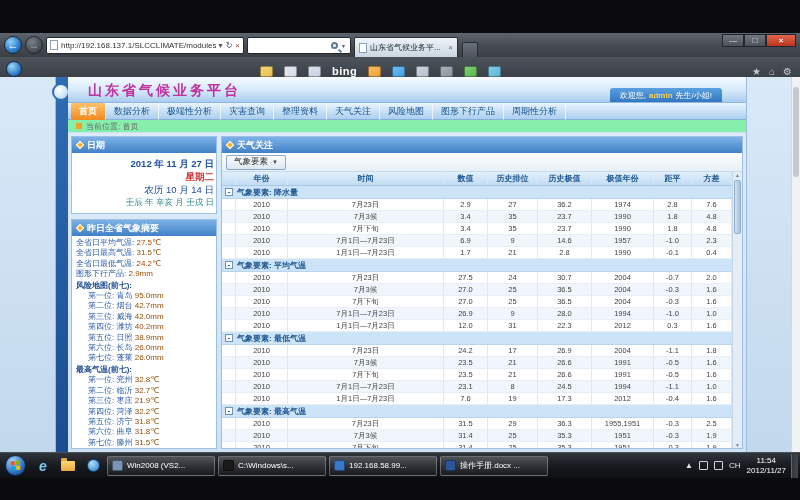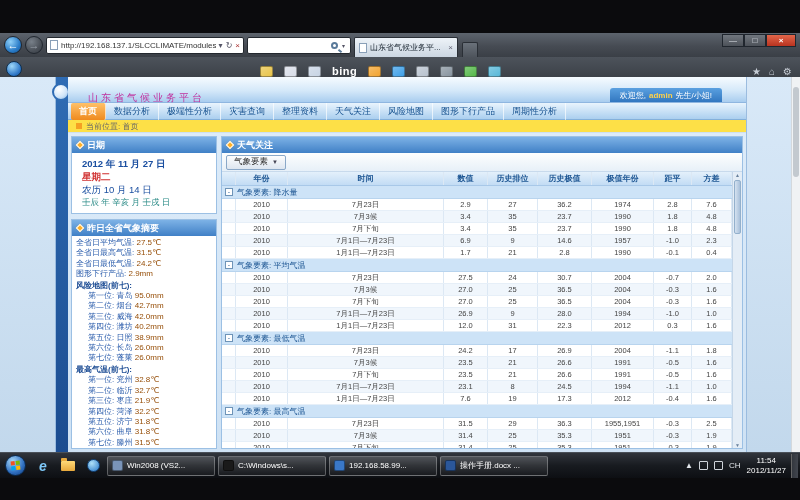--- a/index.html
+++ b/index.html
@@ -56,45 +56,45 @@
 .browser-scroll .bthumb{position:absolute;top:10px;left:1px;width:6px;height:90px;background:#c3c9cf;border-radius:3px}
 
 .site{position:absolute;left:55px;top:0;width:692px;height:375px;display:flex;background:#eef5fc;border:1px solid #9bbcdf;border-top:none;border-bottom:none}
 .leftstrip{width:12px;background:linear-gradient(180deg,#2f6cb4,#1b4c90);position:relative;flex:none}
 .logo-circle{position:absolute;left:-4px;top:6px;width:18px;height:18px;border-radius:50%;
   background:radial-gradient(circle at 35% 30%,#ffffff,#cfe4f8 60%,#7fb0e0);border:2px solid #2f6cb4}
 .sitebody{flex:1;display:flex;flex-direction:column;overflow:hidden}
 
 .siteheader{height:26px;flex:none;position:relative;border-bottom:1px solid #8fb6e0;
   background:linear-gradient(180deg,#f6fbff 0%,#d4e8f9 55%,#a9cdef 100%)}
-.site-title{position:absolute;left:20px;top:14px;font-size:10px;font-weight:normal;color:#c0329e;letter-spacing:3px}
+.site-title{position:absolute;left:20px;top:5px;font-size:14px;font-weight:bold;color:#c0329e;letter-spacing:3px}
 .welcome-bar{position:absolute;right:24px;bottom:0;height:14px;border-radius:3px 3px 0 0;
   background:linear-gradient(180deg,#5aa0e0,#3277c0);color:#fff;font-size:8px;display:flex;align-items:center;padding:0 10px;gap:3px}
 .welcome-user{color:#ffd24a;font-weight:bold}
 
 .sitenav{height:17px;flex:none;display:flex;align-items:center;padding-left:3px;font-size:9px;
   background:linear-gradient(180deg,#e9f4fd,#abcfef);border-bottom:1px solid #84b0da}
 .nav-item{padding:2px 8px;color:#14508e;cursor:pointer;border-right:1px solid rgba(255,255,255,.65);white-space:nowrap}
 .nav-item.active{background:linear-gradient(180deg,#ffc169,#ef8a1e);color:#fff;border-radius:2px;font-weight:bold}
 
 .statusrow{height:13px;flex:none;display:flex;align-items:center;padding:0 8px;font-size:8px;color:#666;
-  background:#fde047;border-bottom:1px solid #cfe0ef}
+  background:#86efac;border-bottom:1px solid #cfe0ef}
 .loc-ico{width:6px;height:6px;background:#f5a023;margin-right:4px;flex:none}
 .status-right{margin-left:auto;display:flex;gap:16px;color:#b85a1a;white-space:nowrap}
 
 .contentrow{flex:1;display:flex;padding:3px;gap:4px;overflow:hidden;
   background:linear-gradient(180deg,#dcebf9,#cfe2f4)}
 
 
 .sidebar{width:146px;flex:none;display:flex;flex-direction:column;gap:5px;overflow:hidden}
 .panel{background:#fff;border:1px solid #9cc0e4;display:flex;flex-direction:column;overflow:hidden}
 .panel-hd{height:16px;flex:none;display:flex;align-items:center;gap:4px;padding:0 5px;
   background:linear-gradient(180deg,#7db2e6,#4080c6);color:#fff;font-size:9px;font-weight:bold}
 .hicon{width:6px;height:6px;background:#ffb028;border:1px solid #fff;transform:rotate(45deg);flex:none}
-.date-body{padding:4px 10px;text-align:left;font-size:9.5px;line-height:13px}
+.date-body{padding:4px 2px;text-align:right;font-size:9.5px;line-height:13px}
 .date-l1{color:#1b4fa0;font-weight:bold}
 .date-l2{color:#d03030;font-weight:bold}
 .date-l3{color:#1b4fa0}
 .date-l4{color:#2a8a86;font-size:8.5px}
 .summary-body{flex:1;padding:2px 4px;font-size:8px;line-height:10.4px;overflow:hidden;white-space:nowrap}
 .sum-line .lbl{color:#2a5cab}
 .sum-line .val,.sum-item .val{color:#964e08}
 .sum-group-title{color:#1c4c94;font-weight:bold;margin-top:1px}
 .sum-item{padding-left:12px}
 .sum-item .lbl{color:#2a5cab}
@@ -111,21 +111,21 @@
 .filter-btn .arr{font-size:6px;color:#445}
 .table-area{flex:1;display:flex;overflow:hidden}
 .table-cols{flex:1;overflow:hidden;display:flex;flex-direction:column}
 .thead{height:14px;flex:none;display:flex;font-size:8px;color:#1d5693;font-weight:bold;
   background:linear-gradient(180deg,#e4f0fb,#c2dcf4);border-bottom:1px solid #a8c8e8}
 .th,.td{display:flex;align-items:center;justify-content:center;overflow:hidden;white-space:nowrap;border-right:1px solid #dce8f4}
 .c0{width:14px;flex:none}.c1{width:52px;flex:none}.c2{flex:1}.c3{width:44px;flex:none}
 .c4{width:50px;flex:none}.c5{width:54px;flex:none}.c6{width:62px;flex:none}.c7{width:38px;flex:none}.c8{width:40px;flex:none}
 .tbody{flex:1;overflow:hidden}
 .section-row{height:13px;display:flex;align-items:center;gap:4px;padding-left:3px;
-  background:#cde3f7;border-bottom:1px solid #b8d4ee;font-size:8px;color:#1d5693;font-weight:normal;cursor:pointer}
+  background:#cde3f7;border-bottom:1px solid #b8d4ee;font-size:8px;color:#1d5693;font-weight:bold;cursor:pointer}
 .collapse-box{width:8px;height:8px;flex:none;border:1px solid #6e94b8;background:#fff;
   font-size:7px;line-height:6px;text-align:center;color:#1d5693}
 .data-row{height:12px;display:flex;font-size:7.5px;color:#444;border-bottom:1px solid #e6eff8;background:#fff;cursor:default}
 .data-row.alt{background:#f0f6fc}
 .vscroll{width:10px;flex:none;background:#e4edf6;border-left:1px solid #c4d6e8;
   display:flex;flex-direction:column;align-items:center;font-size:5px;color:#68809c}
 .vthumb{width:7px;height:54px;margin-top:2px;border-radius:2px;
   background:linear-gradient(90deg,#d5e2f0,#a8c0da);border:1px solid #93b0cc}
 .vscroll .sdown{margin-top:auto}
 

